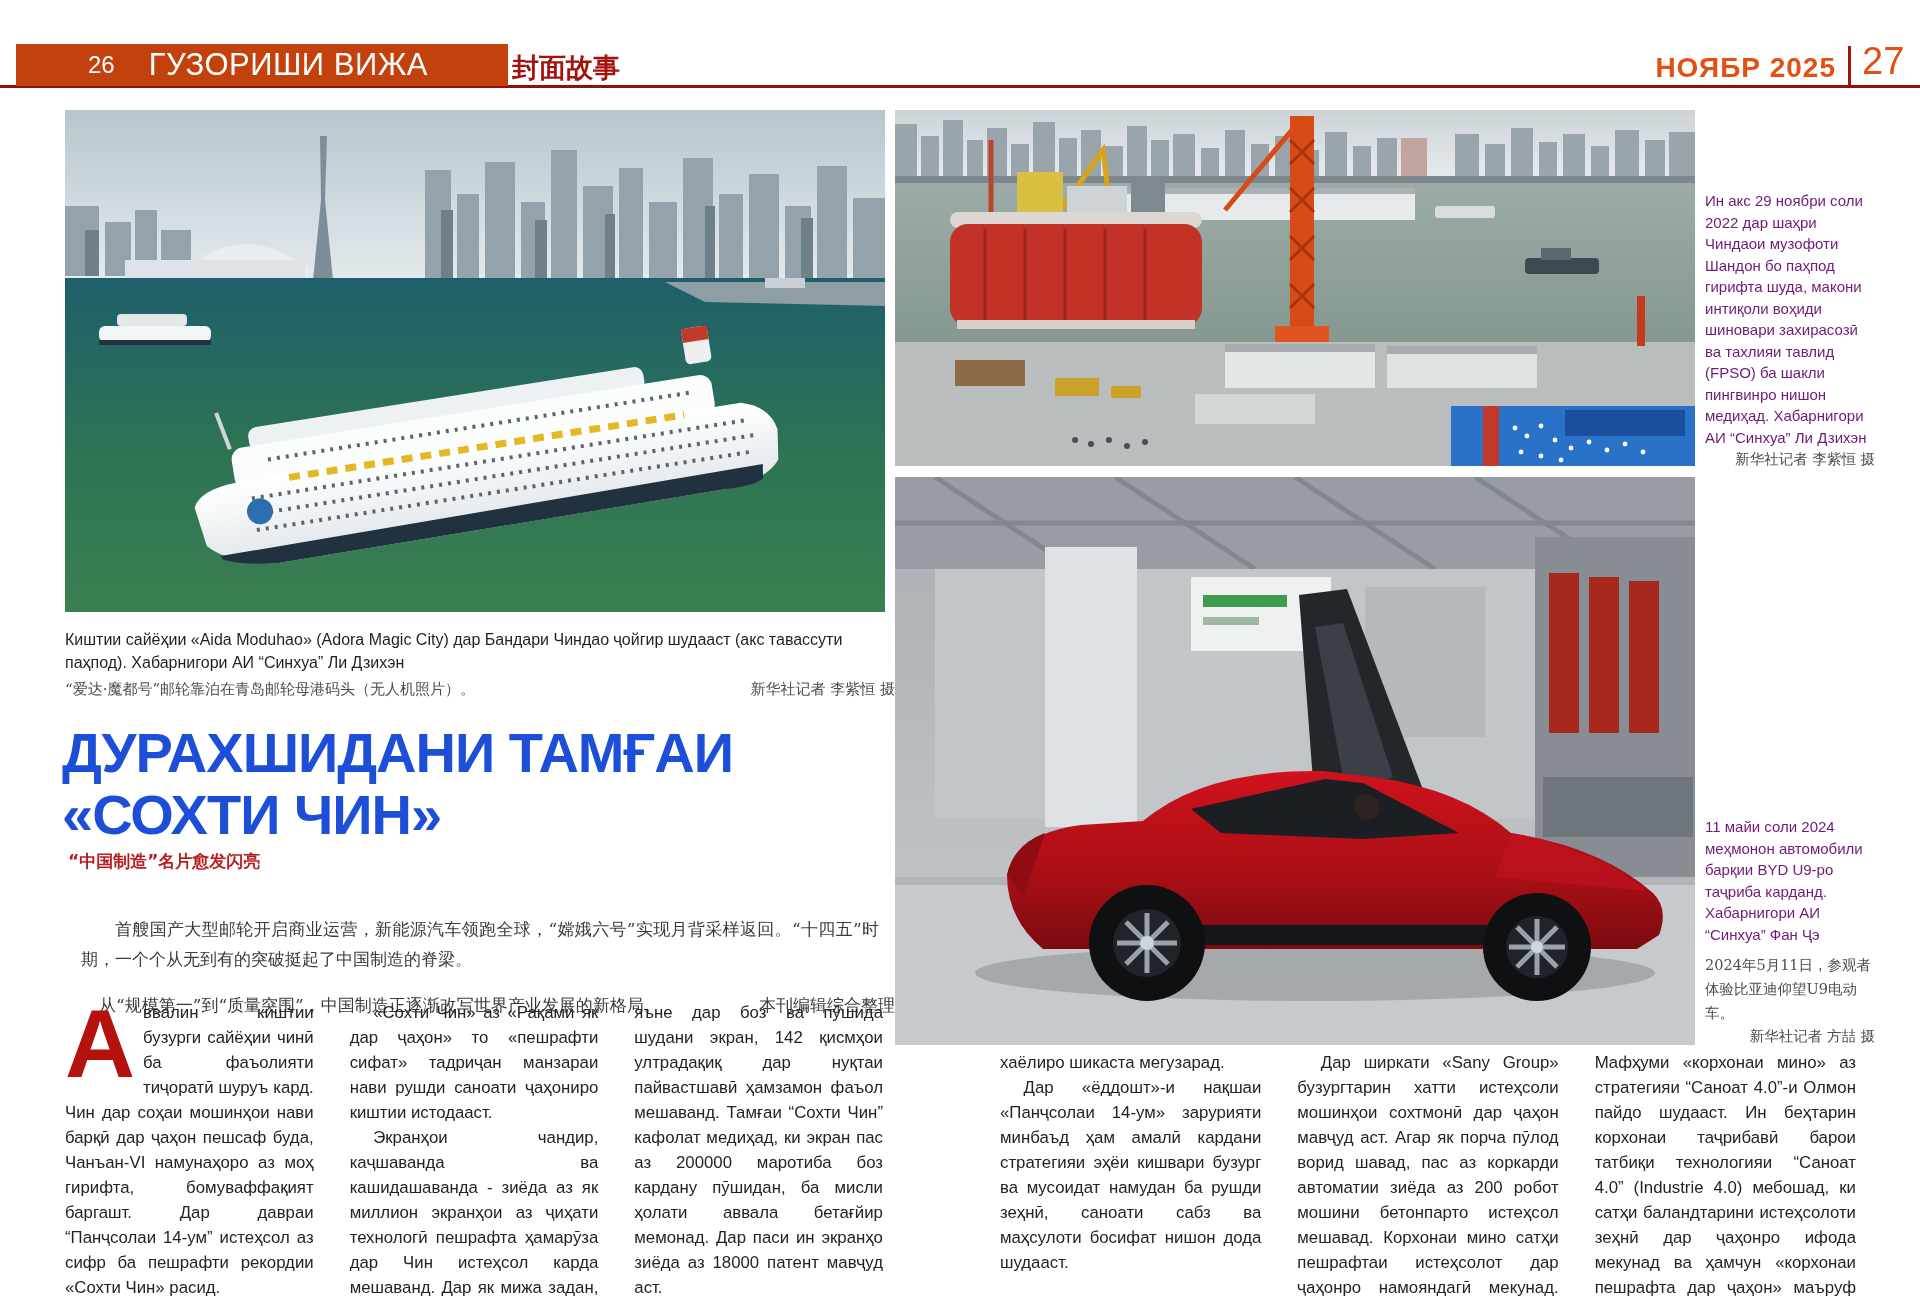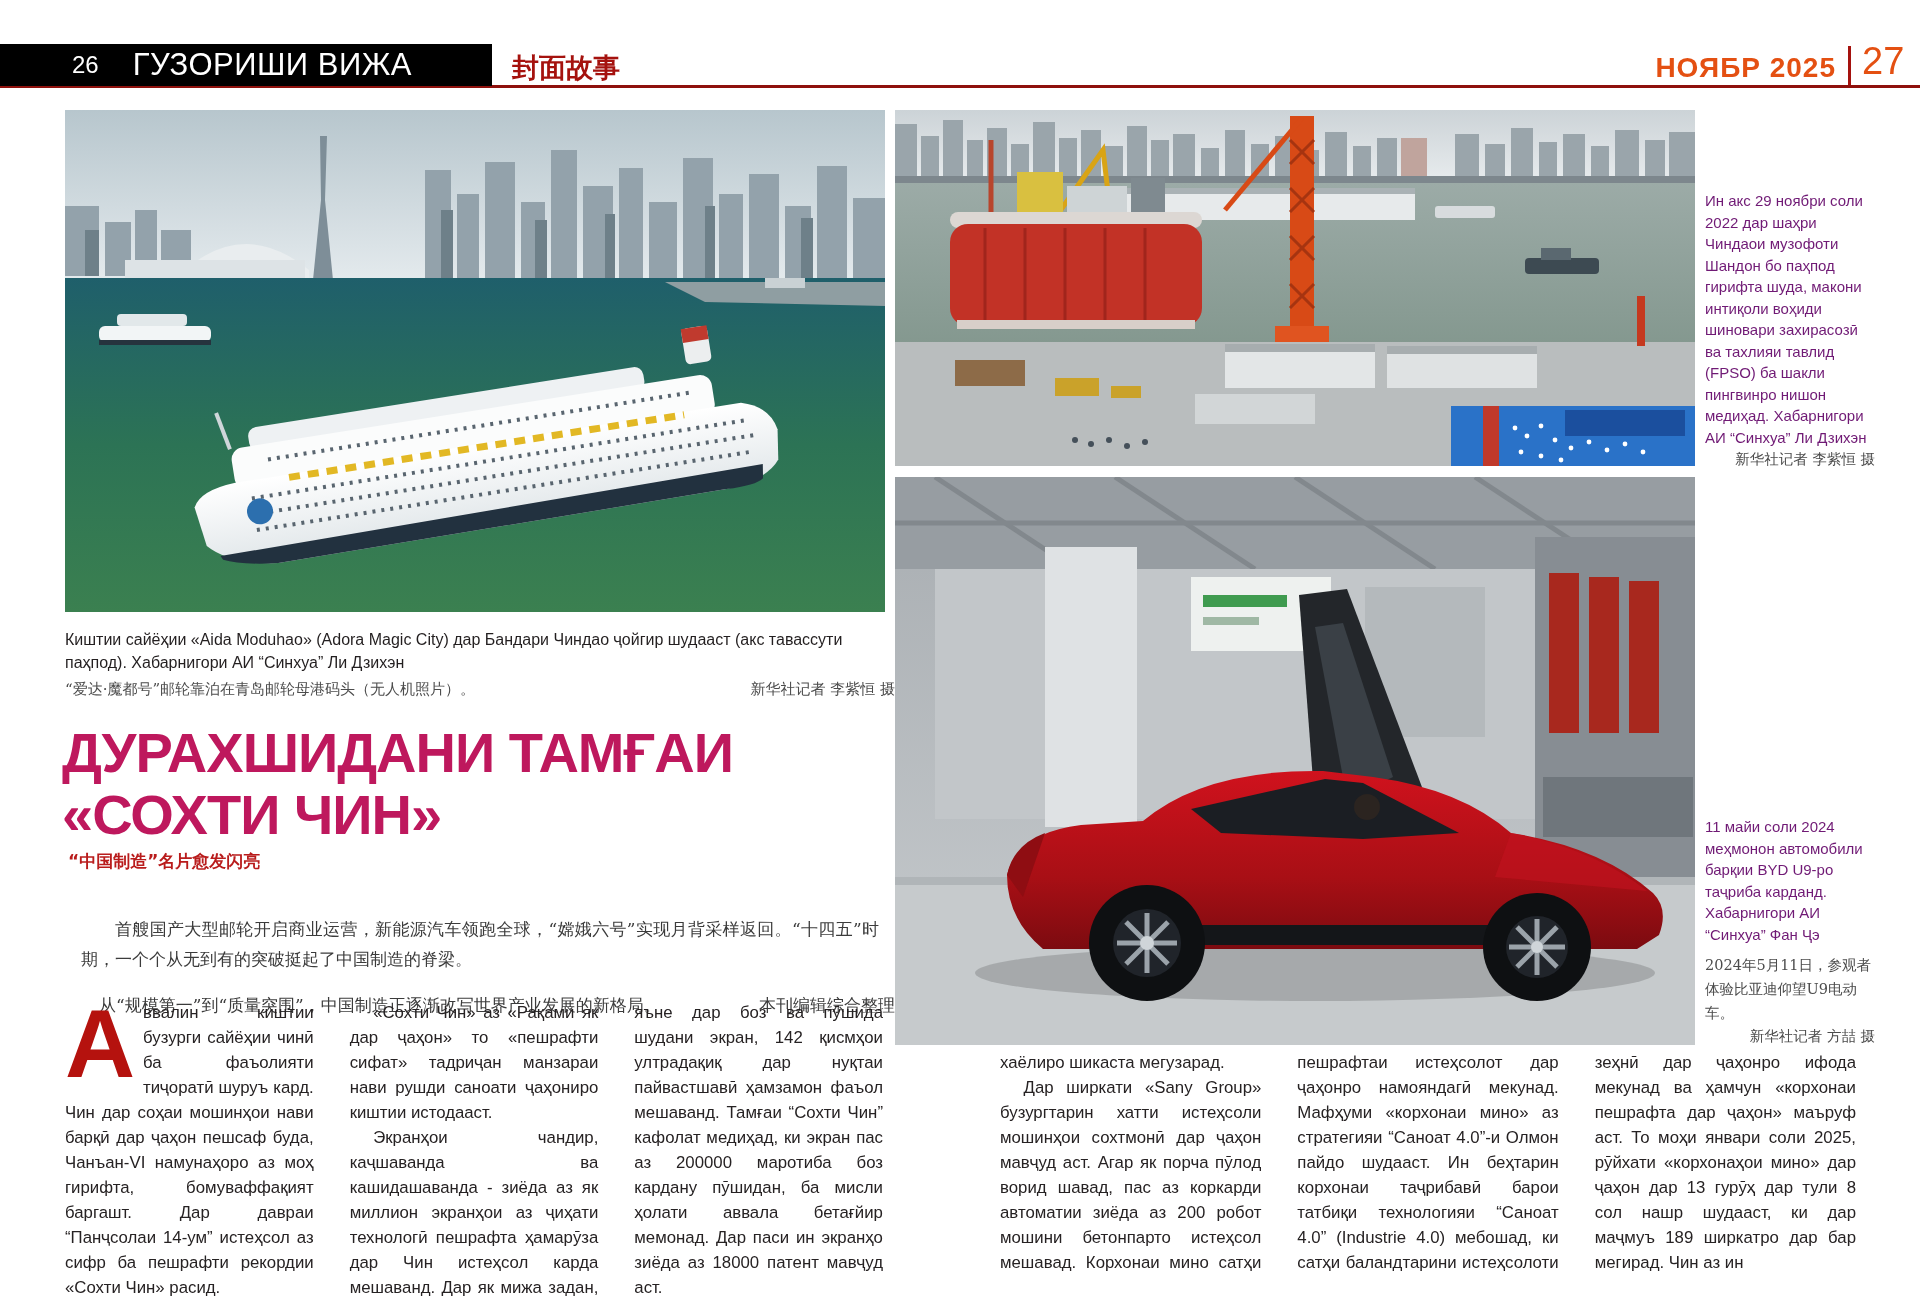--- a/index.html
+++ b/index.html
@@ -1,40 +1,40 @@
 <!DOCTYPE html>
 <html><head>
 <meta charset="utf-8">
 <style>
   html,body{margin:0;padding:0;background:#e9e9e9;}
   #spread{position:relative;width:1920px;height:1303px;background:#ffffff;overflow:hidden;
           font-family:"Liberation Sans",sans-serif;color:#262223;}
   .abs{position:absolute;}
   
   #hrule{left:0;top:85px;width:1920px;height:3px;background:#8e100c;}
-  #redbar{left:0;top:44px;width:492px;height:42px;background:#000000;display:flex;align-items:center;}
+  #redbar{left:16px;top:44px;width:492px;height:42px;background:#c2410c;display:flex;align-items:center;}
   #folio-left{color:#fff;font-size:24px;margin-left:72px;}
   #section-title{color:#fff;font-size:31px;font-weight:normal;margin-left:34px;letter-spacing:.5px;}
   #section-zh{left:512px;top:50px;color:#a5120e;font-weight:bold;font-size:27px;font-family:"DejaVu Sans",sans-serif;}
   #issue{top:52px;right:84px;color:#e45012;font-weight:bold;font-size:28px;letter-spacing:1px;}
   #vdiv{left:1848px;top:46px;width:3px;height:39px;background:#a5120e;}
   #folio-right{left:1862px;top:40px;color:#e45012;font-size:38px;}
   
   .photo{overflow:hidden;background:#9fb2b6;}
   .photo svg{display:block;}
   #photo-cruise{left:65px;top:110px;width:820px;height:502px;}
   #photo-fpso{left:895px;top:110px;width:800px;height:356px;}
   #photo-car{left:895px;top:477px;width:800px;height:568px;}
   
   #cap-left{left:65px;top:628px;width:830px;}
   .cap-tj{font-size:16px;line-height:23px;color:#231f20;}
   .cap-zh-row{display:flex;justify-content:space-between;margin-top:6px;
               font-family:"DejaVu Serif","DejaVu Sans",serif;font-size:15px;color:#4c4c4c;}
   
-  #headline{left:62px;top:722px;color:#be185d;font-weight:bold;font-size:56px;line-height:62px;letter-spacing:-1px;}
+  #headline{left:62px;top:722px;color:#1d4ed8;font-weight:bold;font-size:56px;line-height:62px;letter-spacing:-1px;}
   #subtitle-zh{left:68px;top:850px;font-family:"DejaVu Sans",sans-serif;font-weight:bold;font-size:17px;color:#b91c1c;}
   
   #intro-zh{left:65px;top:898px;width:830px;font-family:"DejaVu Serif","DejaVu Sans",serif;
             font-size:17px;line-height:30px;color:#3b3b3b;text-align:justify;}
   #intro-zh p{margin:16px;text-indent:2em;}
   #intro-credit-row{display:flex;justify-content:space-between;}
   #intro-credit-row .t{text-indent:2em;}
   
   .bodycols{column-gap:36px;text-align:justify;font-size:16.8px;line-height:25px;color:#262223;overflow:hidden;}
   #body-left{left:65px;top:1000px;width:818px;height:302px;column-count:3;}
@@ -405,16 +405,17 @@
   </div>
 
   <div class="abs sidecap" id="capR2">
     <div class="tj">11 майи соли 2024 меҳмонон автомобили барқии BYD U9-ро таҷриба карданд. Хабарнигори АИ “Синхуа” Фан Ҷэ</div>
     <div class="zh">2024年5月11日，参观者体验比亚迪仰望U9电动车。</div>
     <div class="credit">新华社记者 方喆 摄</div>
   </div>
 
   <div class="abs bodycols" id="body-right">
     <p class="noindent">хаёлиро шикаста мегузарад.</p>
+    <p>Дар «ёддошт»-и нақшаи «Панҷсолаи 14-ум» зарурияти минбаъд ҳам амалӣ кардани стратегияи эҳёи кишвари бузург ва мусоидат намудан ба рушди зеҳнӣ, саноати сабз ва маҳсулоти босифат нишон дода шудааст.</p>
     <p>Дар ширкати «Sany Group» бузургтарин хатти истеҳсоли мошинҳои сохтмонӣ дар ҷаҳон мавҷуд аст. Агар як порча пӯлод ворид шавад, пас аз коркарди автоматии зиёда аз 200 робот мошини бетонпарто истеҳсол мешавад. Корхонаи мино сатҳи пешрафтаи истеҳсолот дар ҷаҳонро намояндагӣ мекунад. Мафҳуми «корхонаи мино» аз стратегияи “Саноат 4.0”-и Олмон пайдо шудааст. Ин беҳтарин корхонаи таҷрибавӣ барои татбиқи технологияи “Саноат 4.0” (Industrie 4.0) мебошад, ки сатҳи баландтарини истеҳсолоти зеҳнӣ дар ҷаҳонро ифода мекунад ва ҳамчун «корхонаи пешрафта дар ҷаҳон» маъруф аст. То моҳи январи соли 2025, рӯйхати «корхонаҳои мино» дар ҷаҳон дар 13 гурӯҳ дар тули 8 сол нашр шудааст, ки дар маҷмуъ 189 ширкатро дар бар мегирад. Чин аз ин</p>
   </div>
 
 </div>
 
 </body></html>

